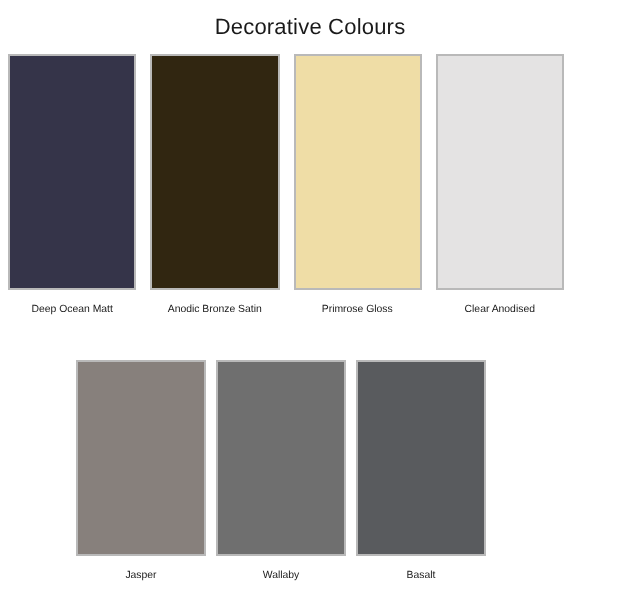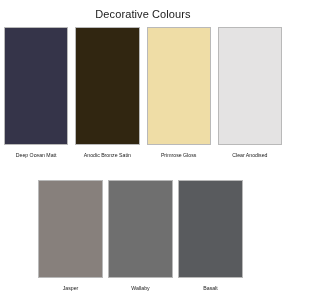--- a/index.html
+++ b/index.html
@@ -23,20 +23,21 @@
   .title {
     position: absolute;
     top: 7px;
     left: 0;
     width: 286px;
     text-align: center;
     font-size: 11px;
     color: #1a1a1a;
     letter-spacing: 0.1px;
     line-height: 14px;
+    padding-left: 12px;
   }
   .row {
     position: absolute;
     display: flex;
   }
   .row-one {
     top: 27px;
     left: 4px;
     width: 278px;
     gap: 7px;

